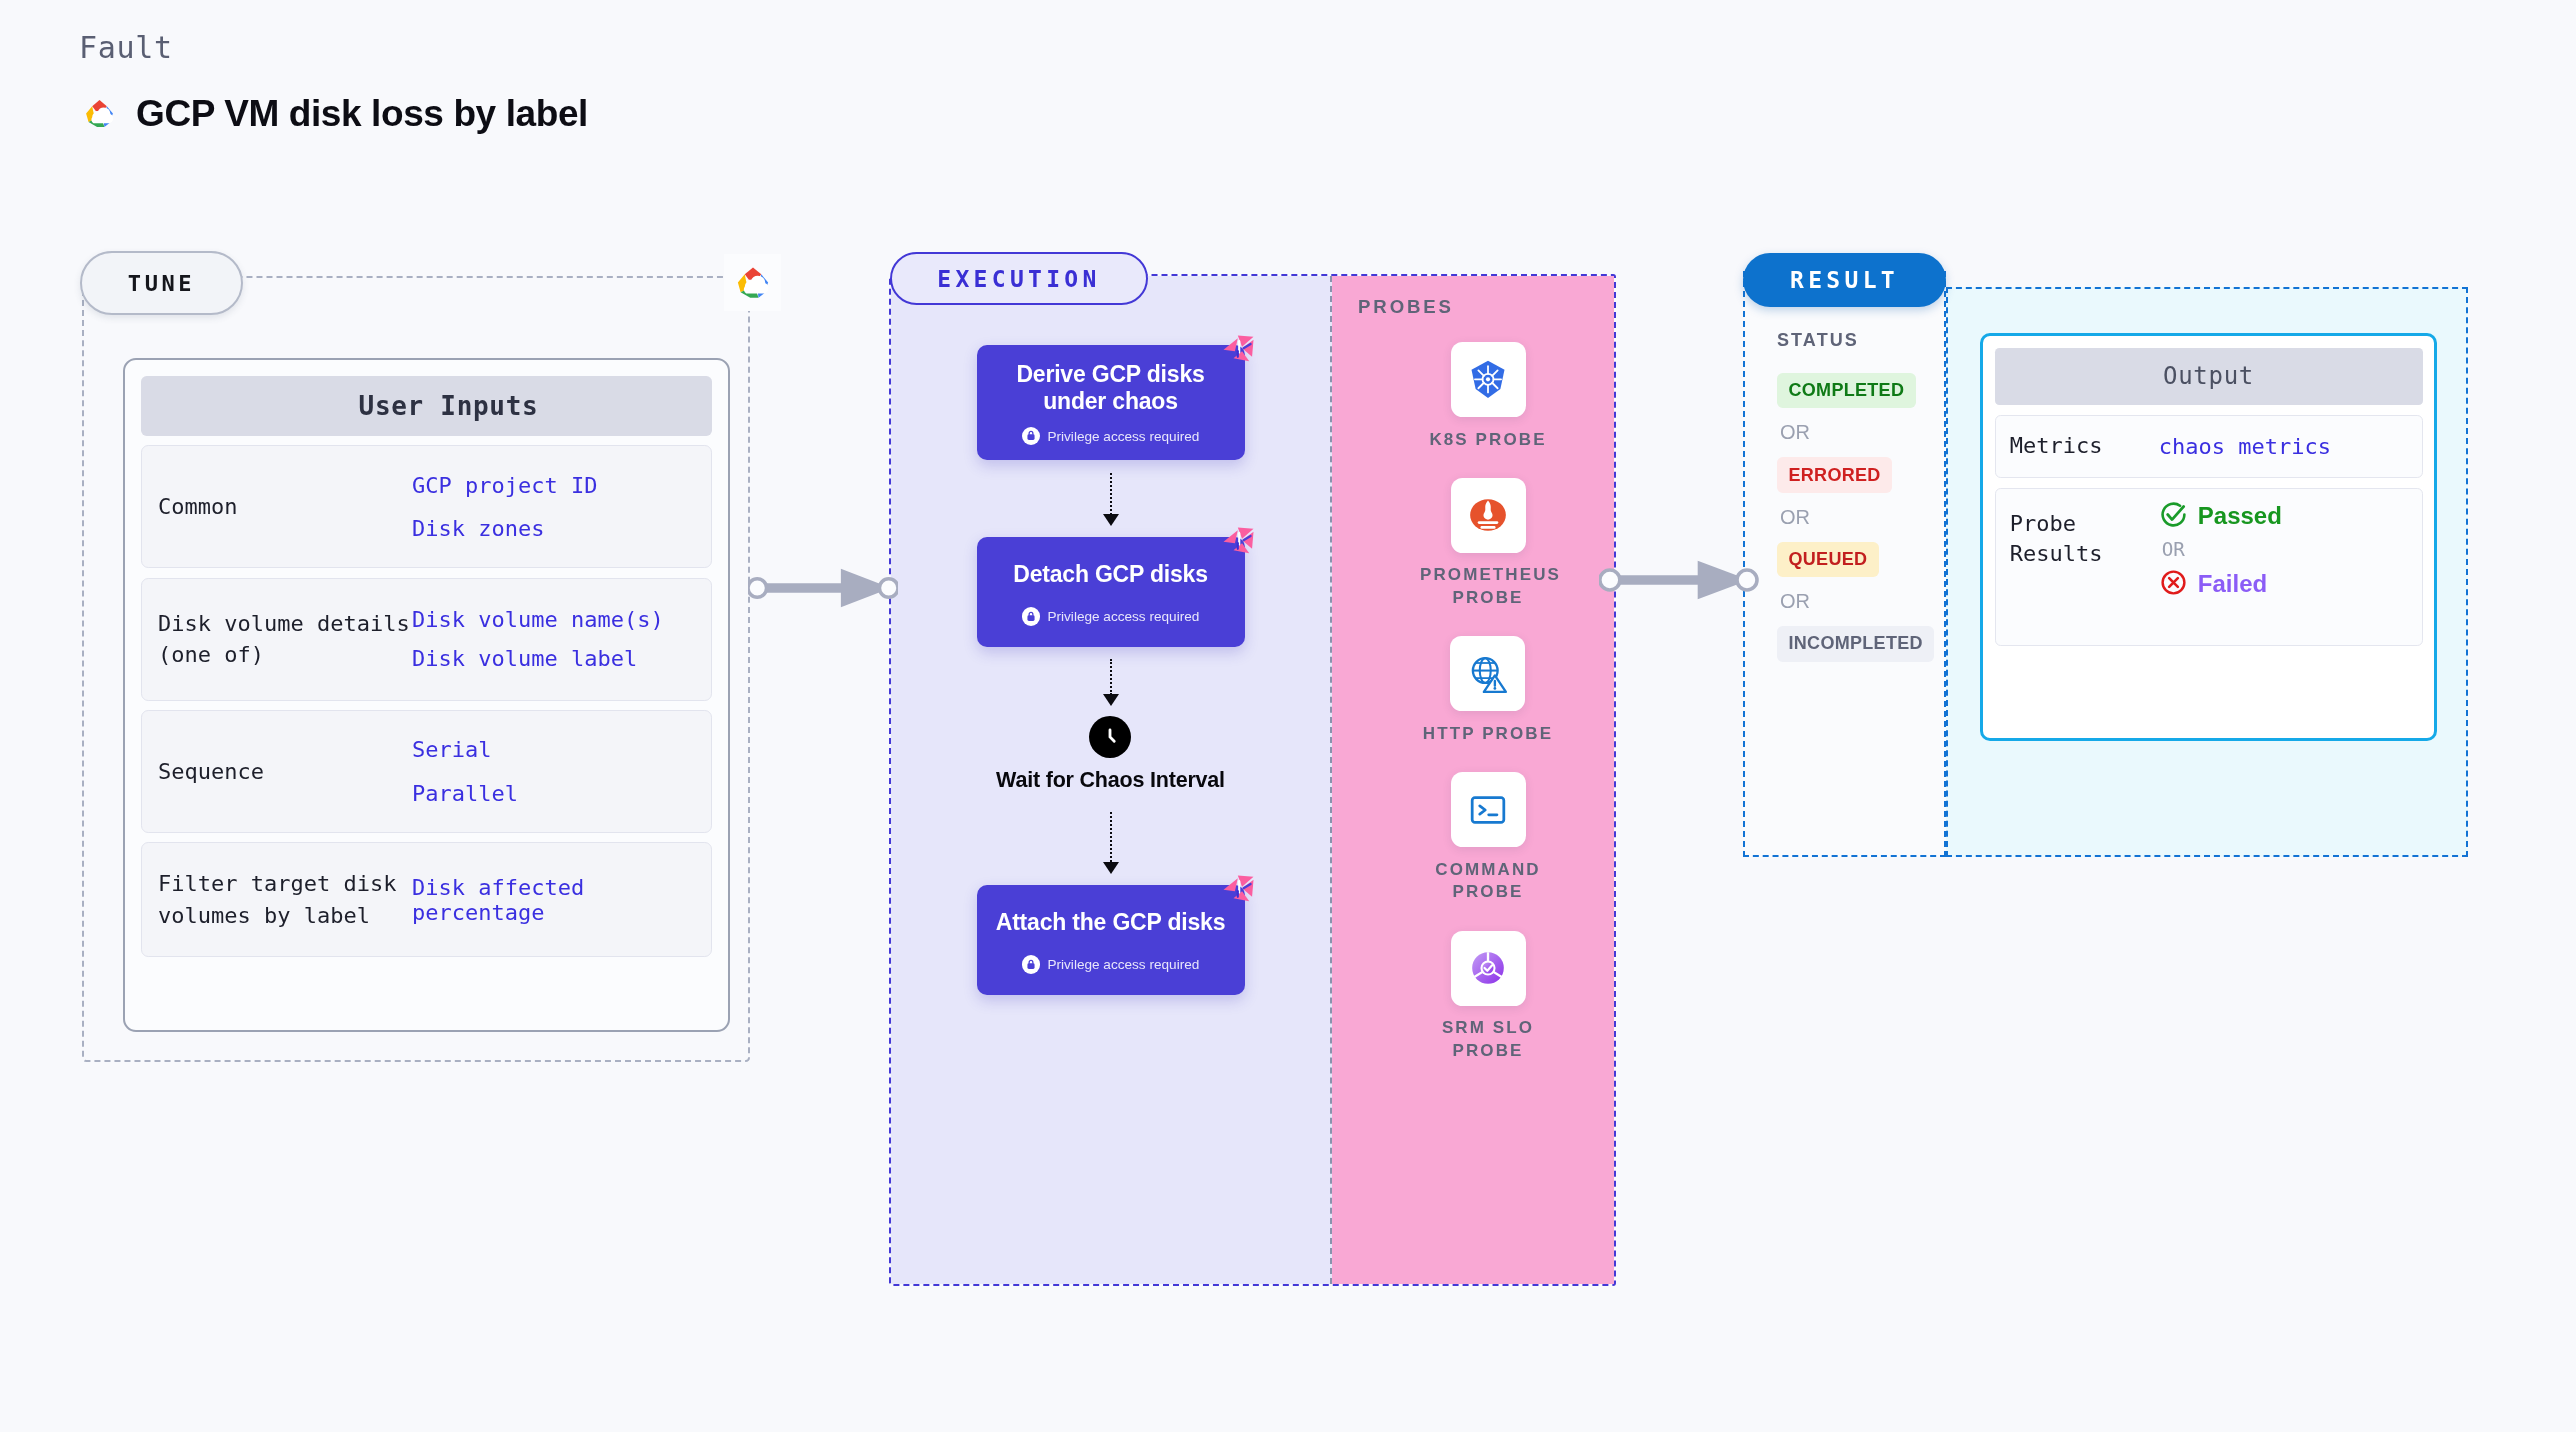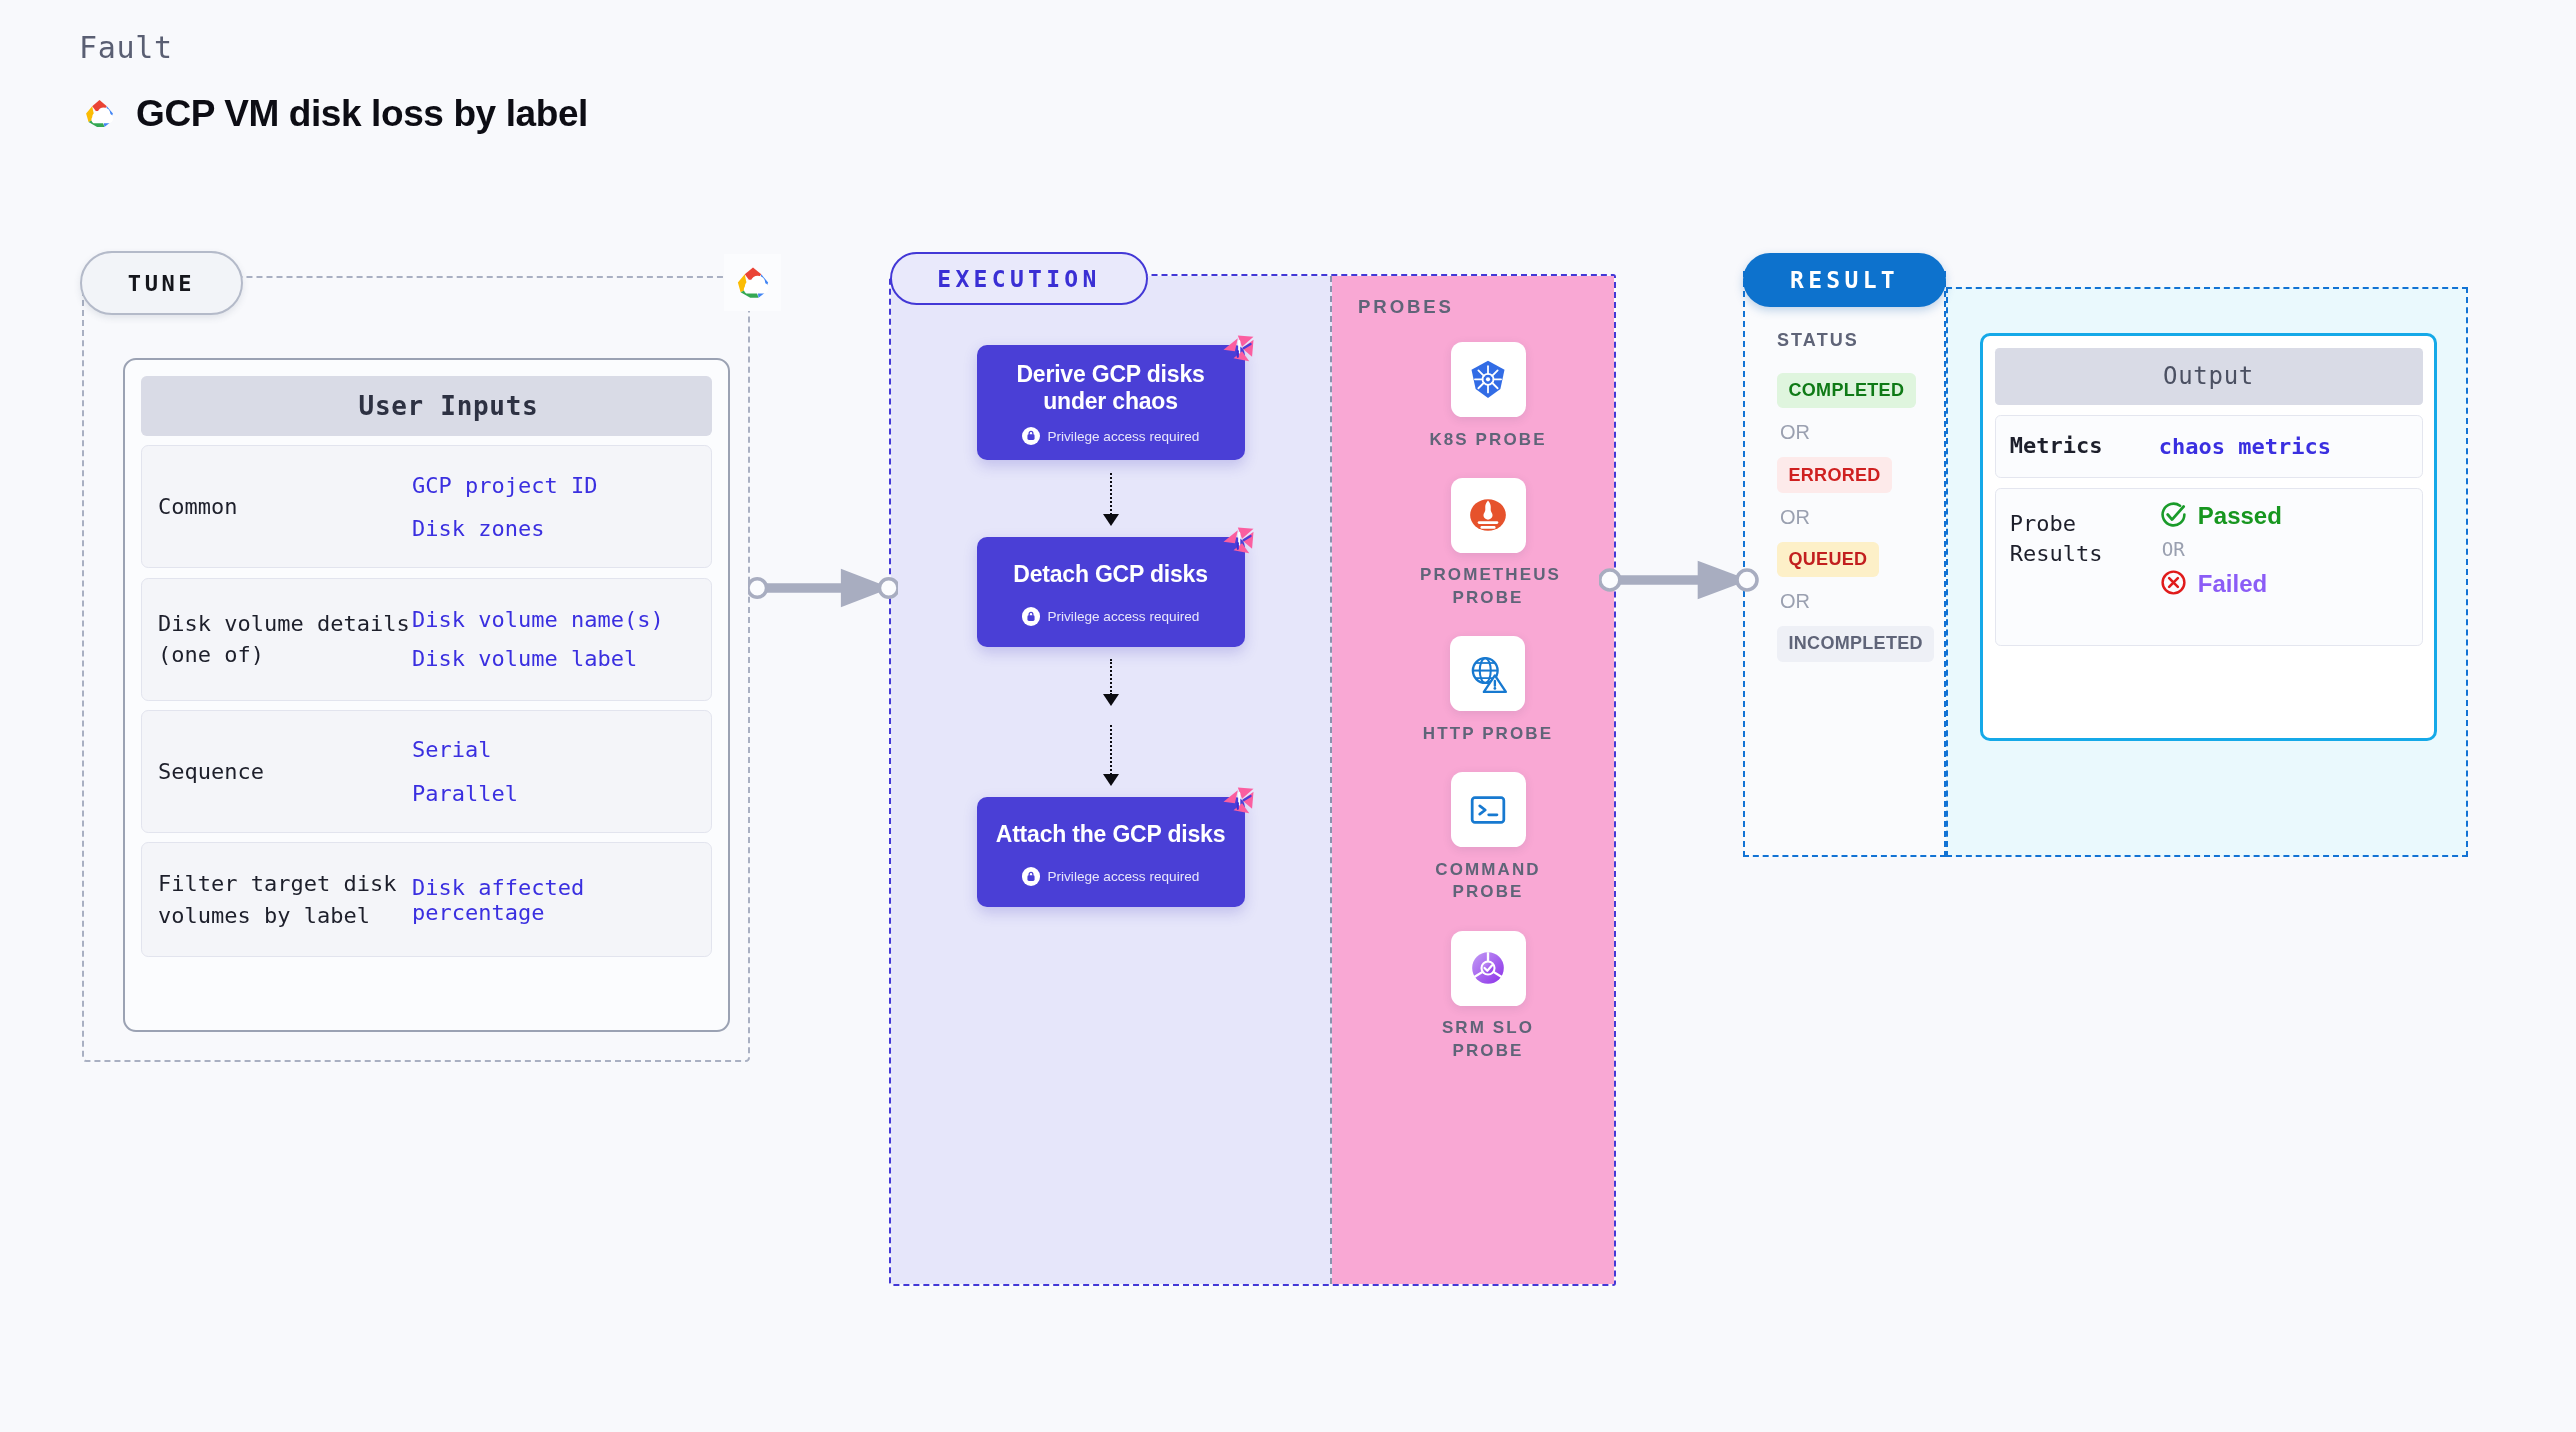--- a/index.html
+++ b/index.html
@@ -250,21 +250,21 @@
   }
   .out-row .k {
     width: 149px; flex: 0 0 149px;
     font-family: "DejaVu Sans Mono", monospace;
     font-size: 22px; line-height: 1.38; color: #1d1f2b;
   }
   .out-row .v {
     font-family: "DejaVu Sans Mono", monospace;
     font-size: 22px; color: #3a2fe0;
   }
-  .out-row.metrics { height: 63px; font-weight: bold; }
+  .out-row.metrics { height: 63px; }
   .out-row.probes { height: 158px; align-items: flex-start; }
   .out-row.probes .k { padding-top: 8.6px; }
   .pr-col { display: flex; flex-direction: column; gap: 7.2px; }
   .pr-line { display: flex; align-items: center; gap: 10px; }
   .pr-text { font-family: "Liberation Sans", sans-serif; font-size: 24px; font-weight: bold; }
   .pr-or { font-family: "DejaVu Sans Mono", monospace; font-size: 19.3px; color: #9aa0b0; padding-left: 2.9px; }
 </style>
 </head>
 <body>
 
@@ -395,20 +395,29 @@
             </span>
             <span>Privilege access required</span>
           </div>
         </div>
 
         <div class="arrow-v" style="margin-top:11.5px;">
           <div class="arrow-line" style="height:36px;"></div>
             <div class="arrow-head"></div>
         </div>
 
+        <div class="wait-node" style="margin-top:10px;">
+          <span class="clock-circle">
+            <svg width="24" height="24" viewBox="0 0 34 34">
+              <circle cx="17" cy="17" r="17" fill="#000"></circle>
+              <path d="M17 7 V17 L23 23" stroke="#fff" stroke-width="4" stroke-linecap="round" fill="none"></path>
+            </svg>
+          </span>
+          <div class="wait-label">Wait for Chaos Interval</div>
+        </div>
 
         <div class="arrow-v" style="margin-top:18.6px;">
           <div class="arrow-line" style="height:50px;"></div>
             <div class="arrow-head"></div>
         </div>
 
         <div class="step-box" style="margin-top:11.5px; padding:24px 13px 21.5px;">
           <span class="chaos-ribbon">
             <svg width="33" height="30" viewBox="0 0 46 42">
               <path d="M2 22 L22 6 L18 24 Z" fill="#fb5ea0"></path>

